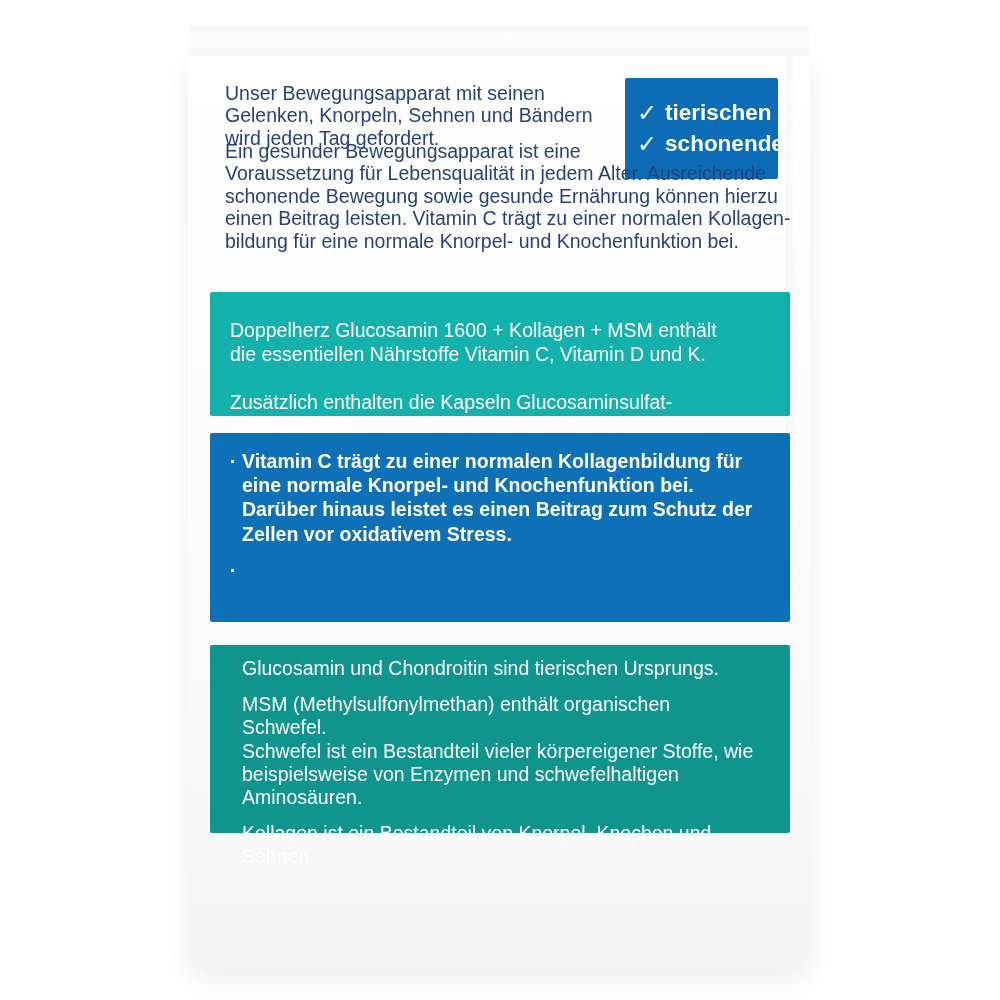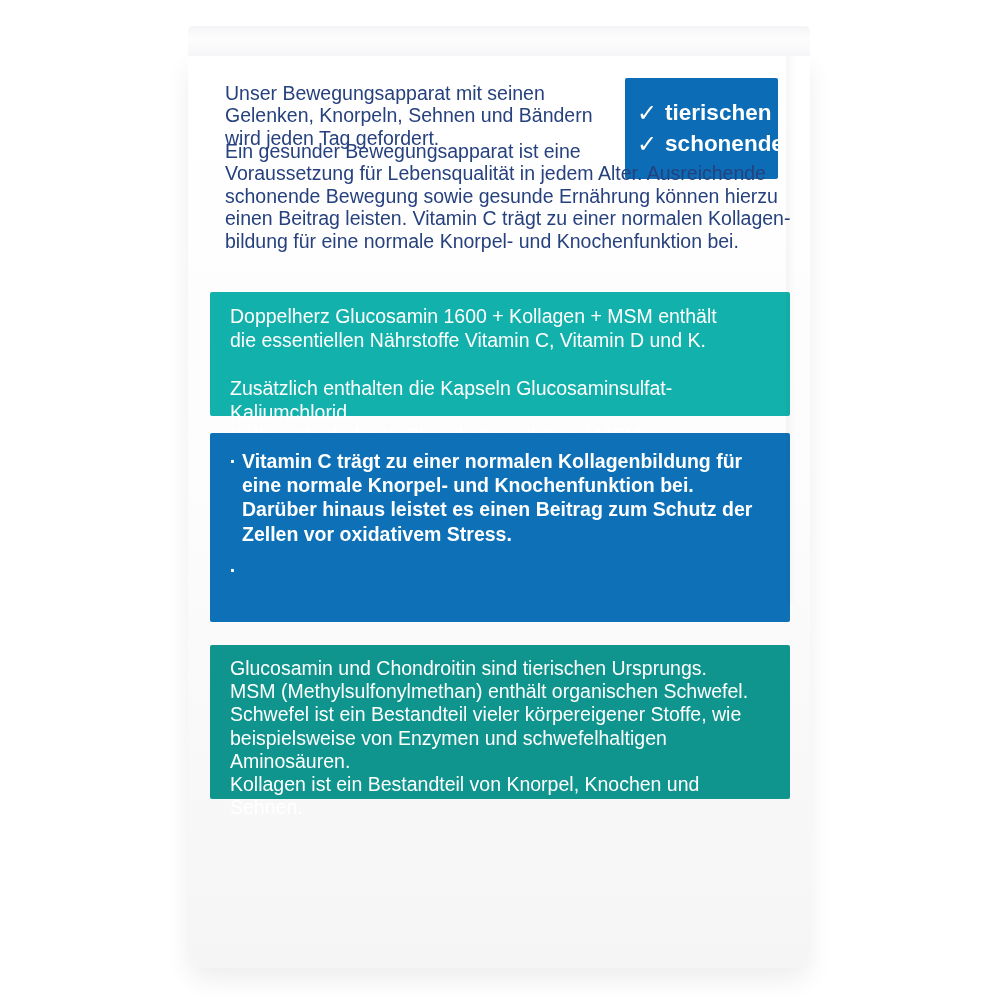--- a/index.html
+++ b/index.html
@@ -45,35 +45,35 @@
   }
   .claim-row{display:flex;align-items:center;gap:8px;}
   .claim-check{color:#ffffff;font-size:24px;font-weight:bold;line-height:26px;}
   .claim-label{color:#ffffff;font-size:22.5px;font-weight:bold;line-height:26px;}
   .cbox{
     position:absolute;left:22px;width:580px;box-sizing:border-box;
     color:#ffffff;border-radius:2px;
   }
   .teal-box{
     top:236px;height:124px;background:#13b1ab;
-    padding:13px 20px;font-size:19.5px;line-height:23.6px;
+    padding:27px 20px;font-size:19.5px;line-height:23.6px;
   }
   .teal-box .para + .para{margin-top:25px;}
   .blue-box{
     top:377px;height:189px;background:#0e71b7;
     padding:16px 18px 0 14px;font-size:19.5px;font-weight:bold;line-height:24.2px;
   }
   .bullet{display:flex;}
   .bullet + .bullet{margin-top:12px;}
   .bullet-dot{width:18px;flex:0 0 18px;text-align:center;font-weight:bold;}
   .green-box{
-    top:589px;height:154px;background:#0f958d;
-    padding:12px 20px;font-size:19.5px;line-height:23.2px;
+    top:589px;height:188px;background:#0f958d;
+    padding:12px 32px;font-size:19.5px;line-height:23.2px;
   }
-  .green-box .para + .para{margin-top:0;}
+  .green-box .para + .para{margin-top:13px;}
 </style>
 </head>
 <body>
 
 <div class="stage">
   <div class="package">
 
     <div class="flap">
       
     </div>

